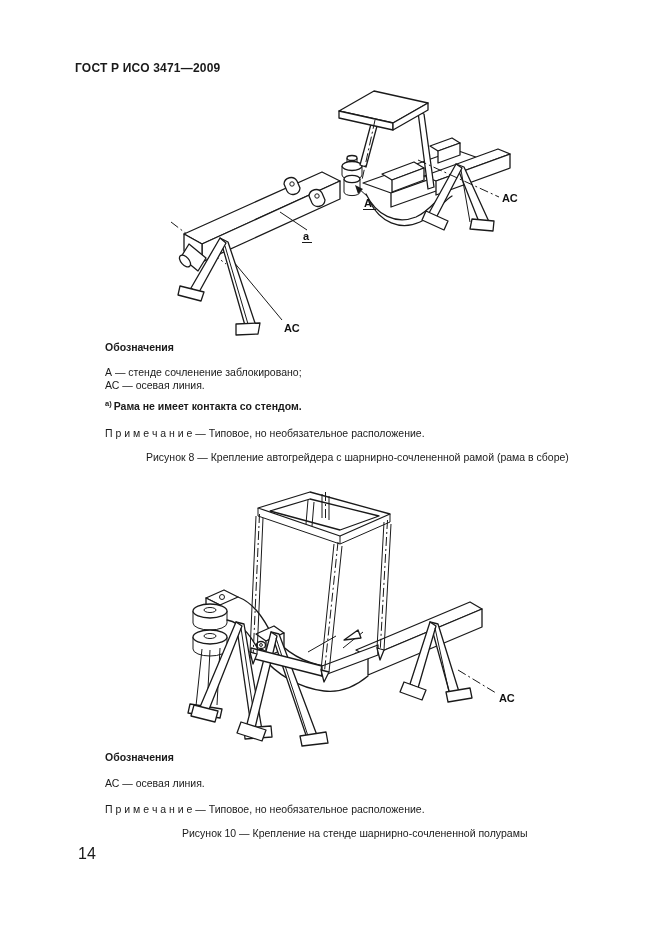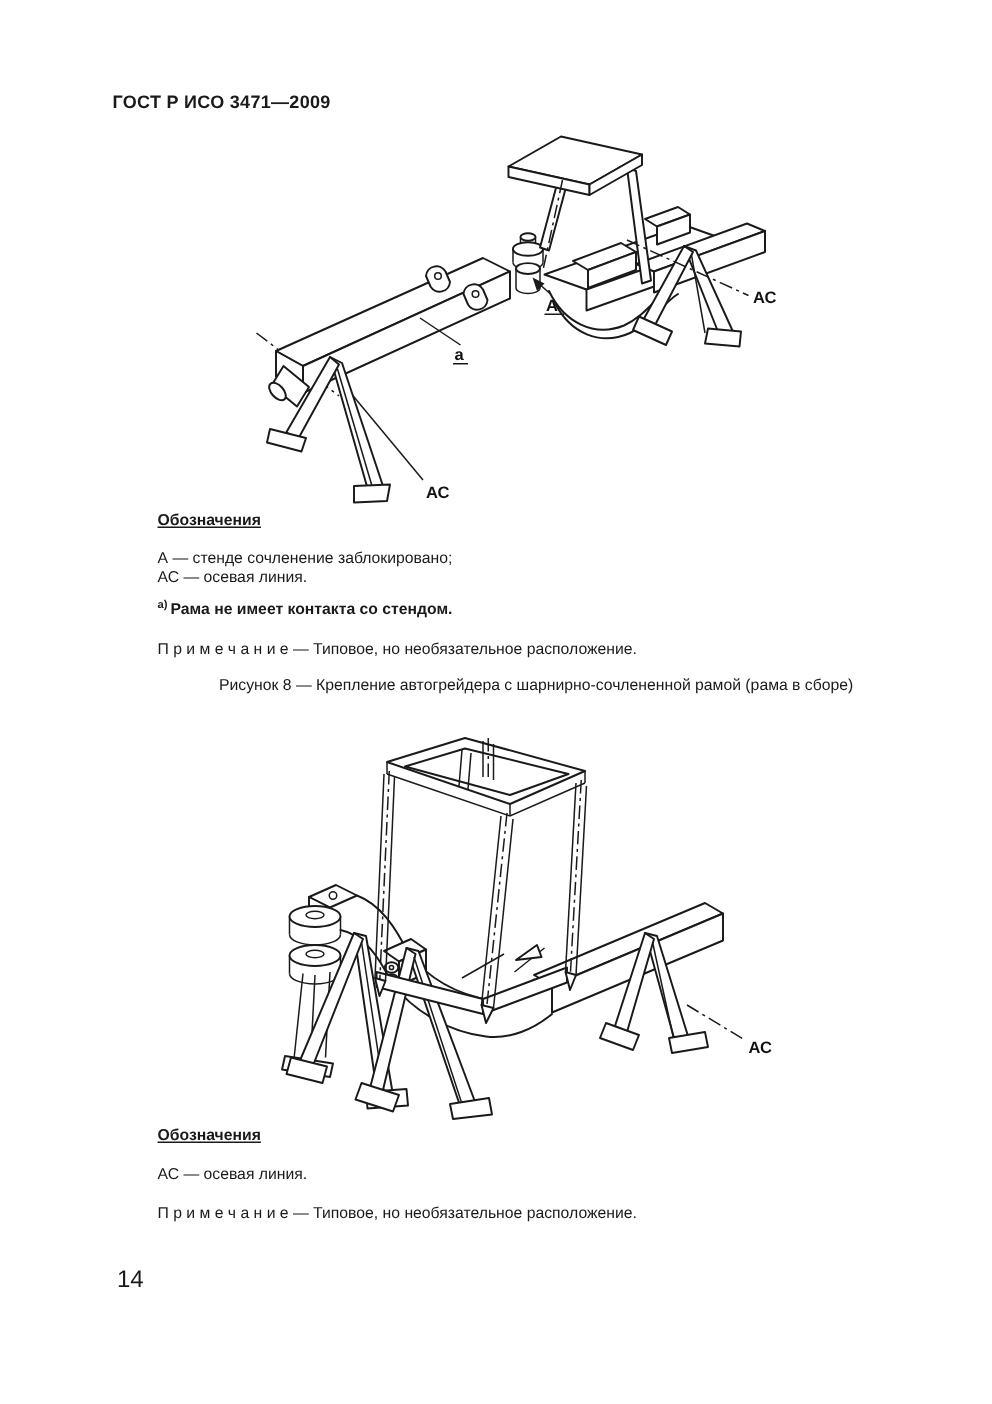--- a/index.html
+++ b/index.html
@@ -3,21 +3,21 @@
 <meta charset="utf-8">
 <style>
   * { margin:0; padding:0; box-sizing:border-box; }
   html,body { background:#ffffff; }
   body { width:661px; height:936px; position:relative; font-family:"Liberation Sans", sans-serif; color:#1a1a1a; }
   .page { position:absolute; inset:0; background:#fff; overflow:hidden;border-radius:27px; }
 
   .hdr { position:absolute; left:75px; top:61px; font-size:12px; font-weight:bold; letter-spacing:0.2px; }
 
   .txt { position:absolute; left:105px; font-size:10.5px; line-height:13.5px; white-space:nowrap; }
-  .bold { font-weight:bold;text-decoration:underline; }
+  .bold { font-weight:bold; }
   .fig-cap { position:absolute; font-size:10.5px; white-space:nowrap; }
   sup.fn { font-size:7.5px; vertical-align:super; line-height:0; margin-right:2px; }
   .pageno { position:absolute; left:78px; top:845px; font-size:16px; }
 
   svg { position:absolute; overflow:visible; }
   .f  { fill:#ffffff; stroke:#1a1a1a; stroke-width:1.3; stroke-linejoin:round; }
   .s  { fill:none; stroke:#1a1a1a; stroke-width:1.3; stroke-linecap:round; }
   .t  { fill:none; stroke:#1a1a1a; stroke-width:1; }
   .cl { fill:none; stroke:#1a1a1a; stroke-width:1; stroke-dasharray:9 3 2 3; }
   .dk { fill:#1a1a1a; stroke:none; }
@@ -229,16 +229,17 @@
       <polygon class="f" points="288,212 312,208 314,218 290,222"></polygon>
     </g>
 
     <line class="cl" x1="300" y1="190" x2="338" y2="213"></line>
     <text class="lbl" x="341" y="222">АС</text>
   </svg>
 
   <div class="txt bold" style="top:751px;">Обозначения</div>
   <div class="txt" style="top:777px;">АС — осевая линия.</div>
   <div class="txt" style="top:803px;">П р и м е ч а н и е — Типовое, но необязательное расположение.</div>
+  <div class="fig-cap" style="left:182px; top:827px;">Рисунок 10 — Крепление на стенде шарнирно-сочлененной полурамы</div>
 
   <div class="pageno">14</div>
 
 </div>
 
 </body></html>

